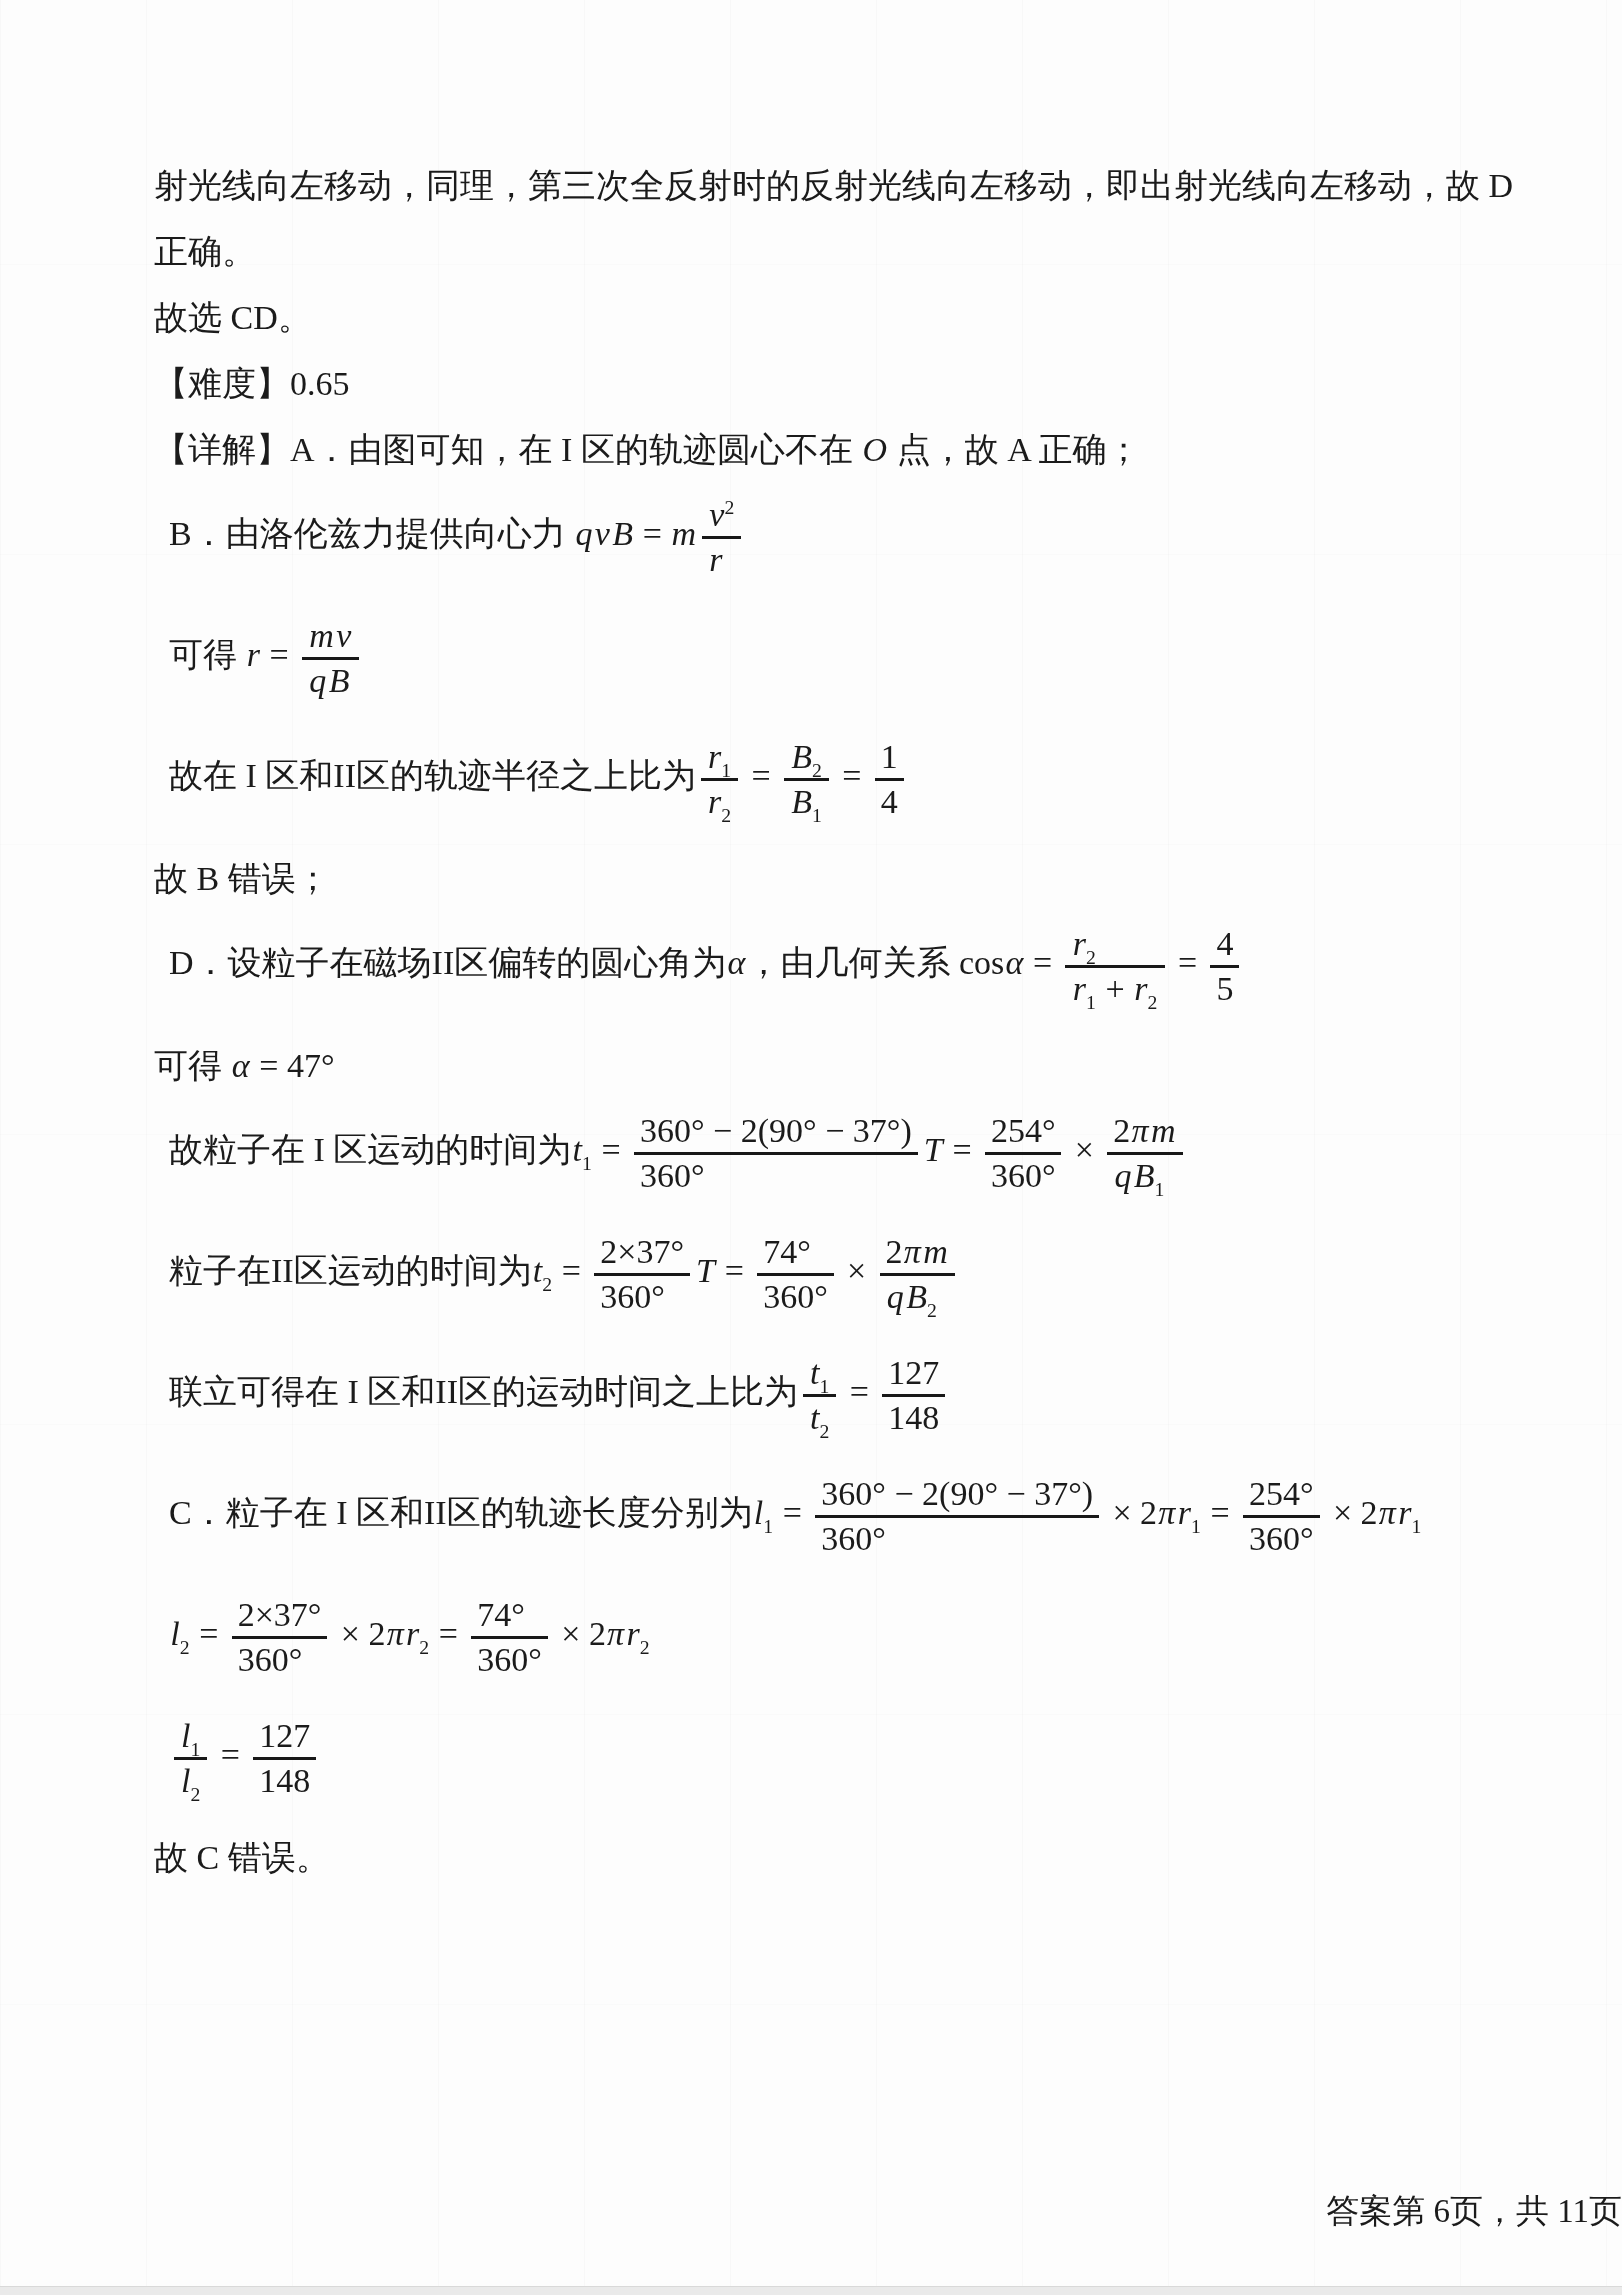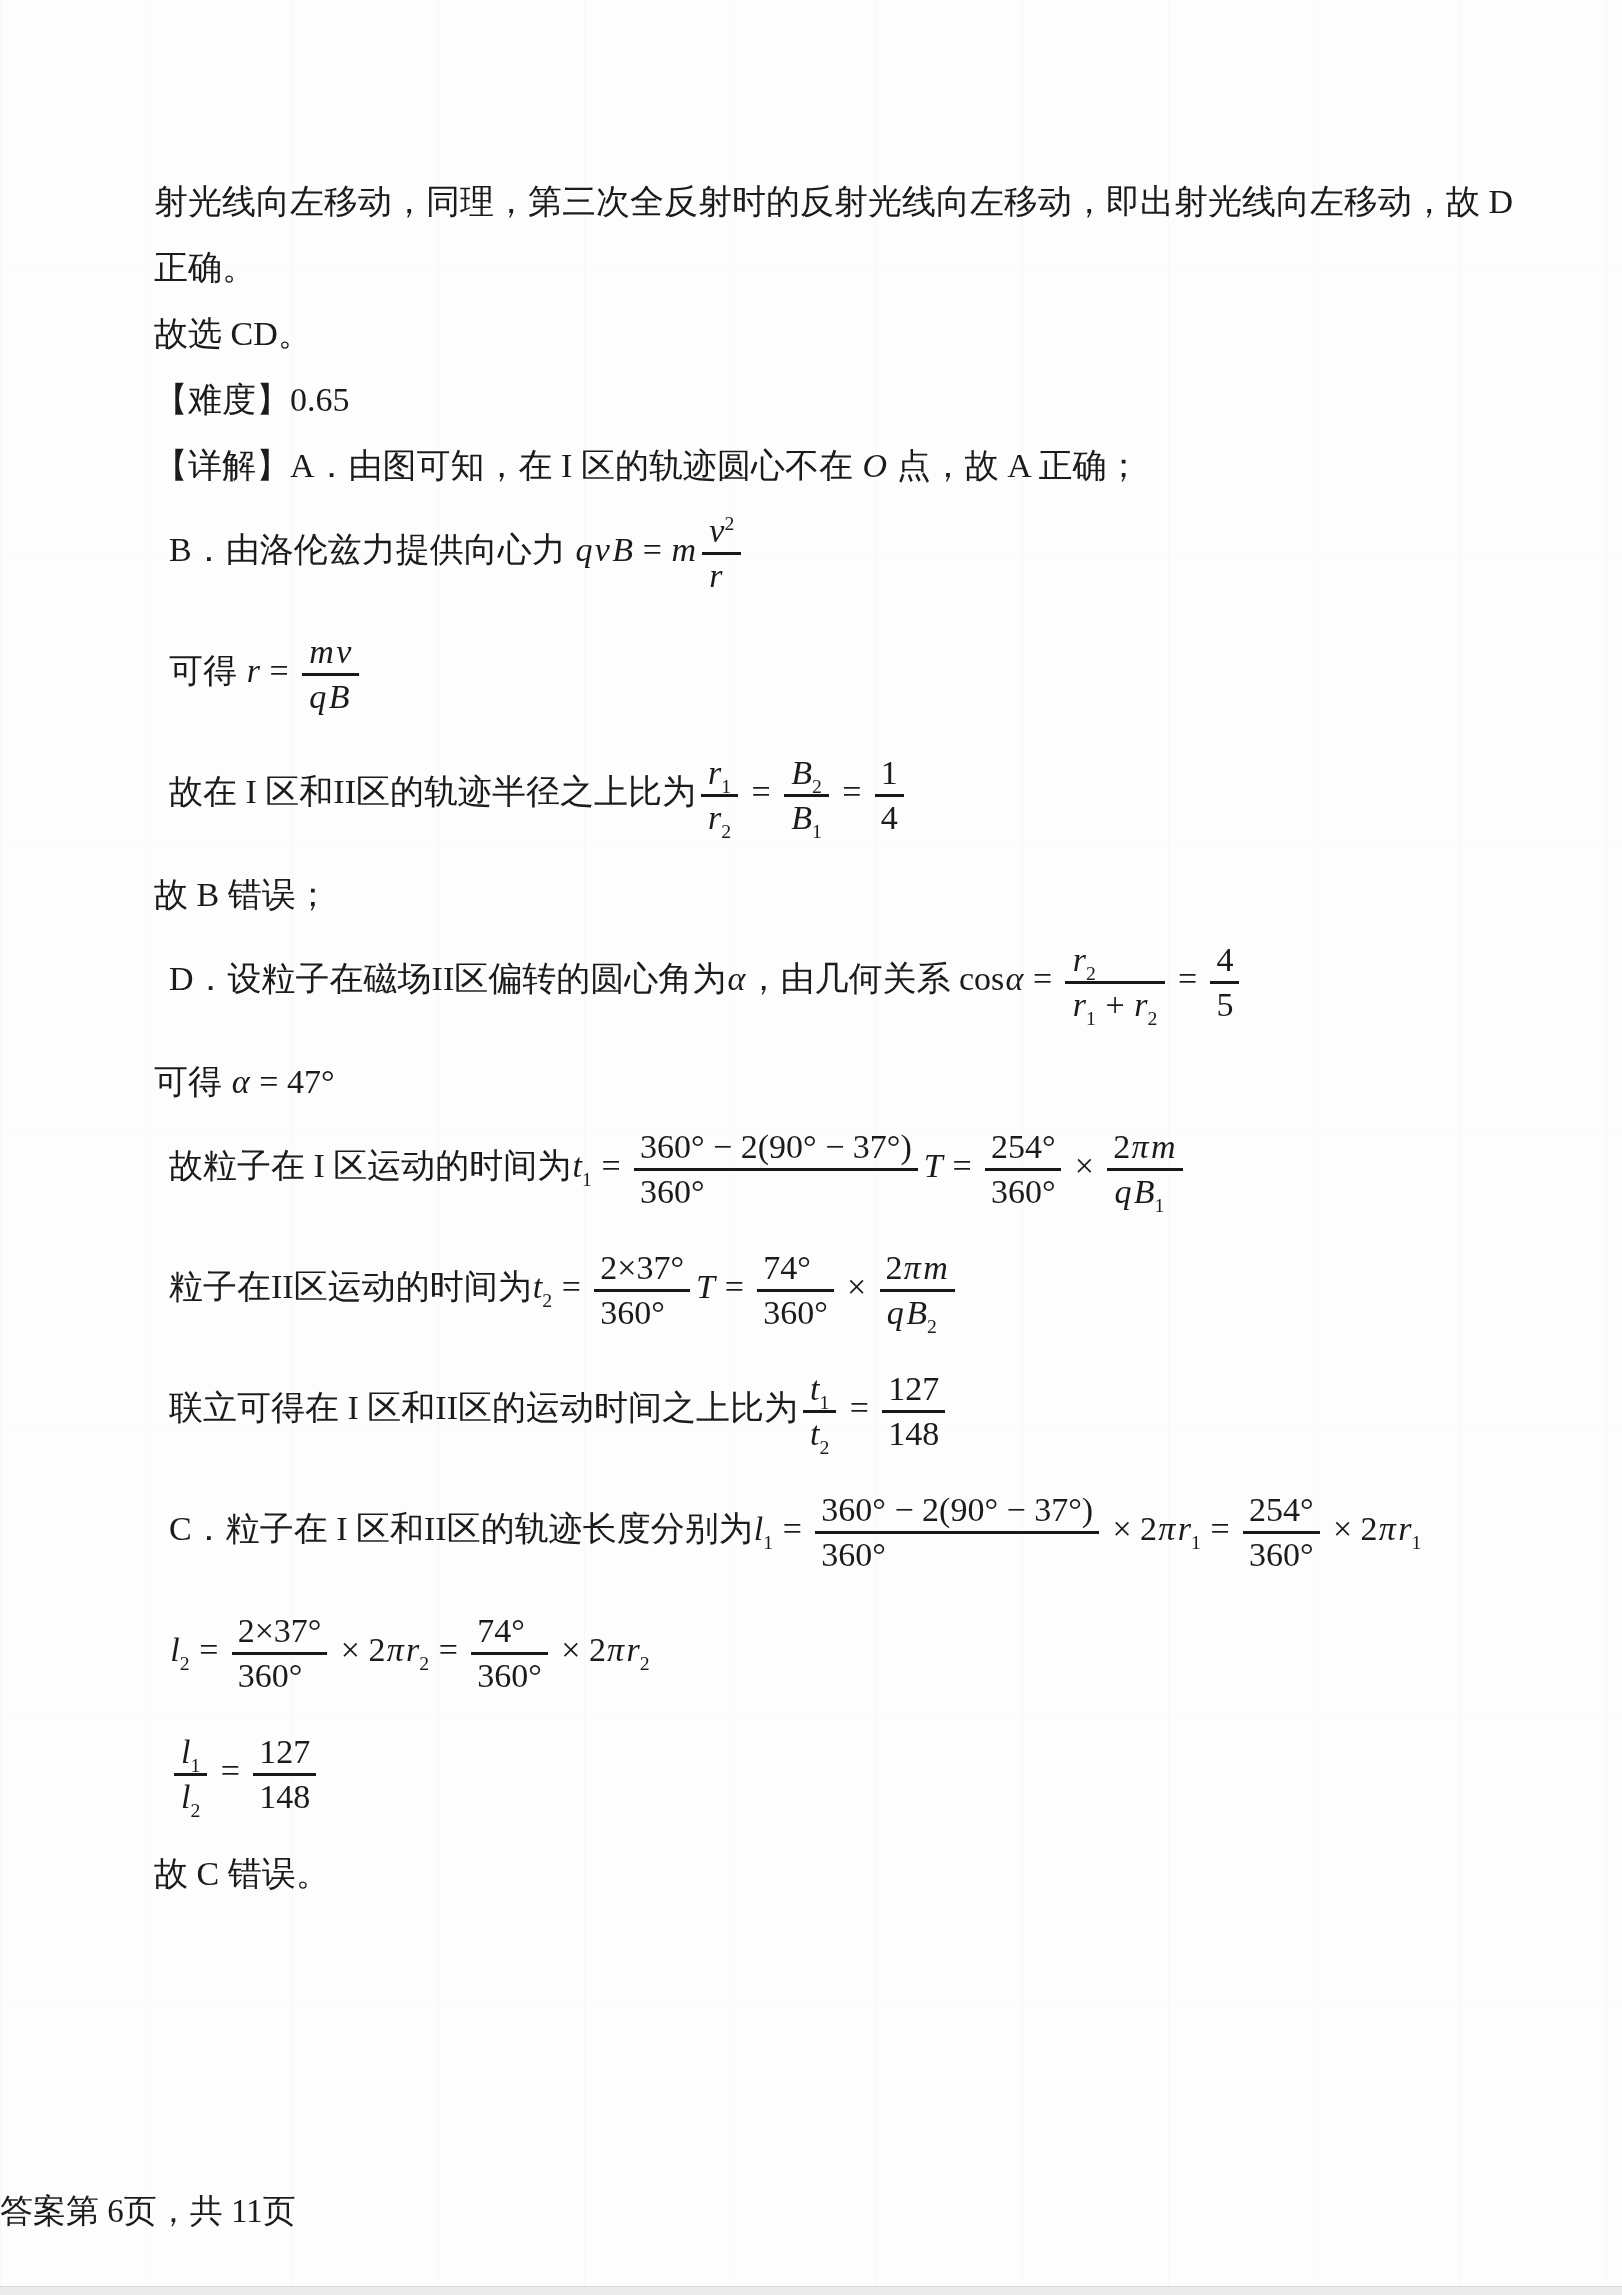--- a/index.html
+++ b/index.html
@@ -23,21 +23,21 @@
     font-size:34px;
   }
   .content{
     position:absolute;
     left:154px;
     right:126px;
     top:167px;
   }
   .line{
     line-height:37px;
-    margin:16px 0 29px 0;
+    margin:0 0 29px 0;
     white-space:nowrap;
   }
   .line.math{
     line-height:normal;
     margin:0 0 40px 15px;
   }
   .mtext{font-style:normal;}
   .mi{
     font-style:italic;
     padding:0 1.2px;
@@ -63,21 +63,21 @@
   .frac .den{
     display:block;
     line-height:36px;
     padding:3px 6px 0 6px;
   }
   .footer{
     position:absolute;
     left:0;
     right:0;
     top:2193px;
-    text-align:left;
+    text-align:right;
     font-size:33px;
     line-height:36px;
   }
   .bottom-strip{
     position:absolute;
     left:0;
     right:0;
     bottom:0;
     height:7.8px;
     background:var(--strip);

